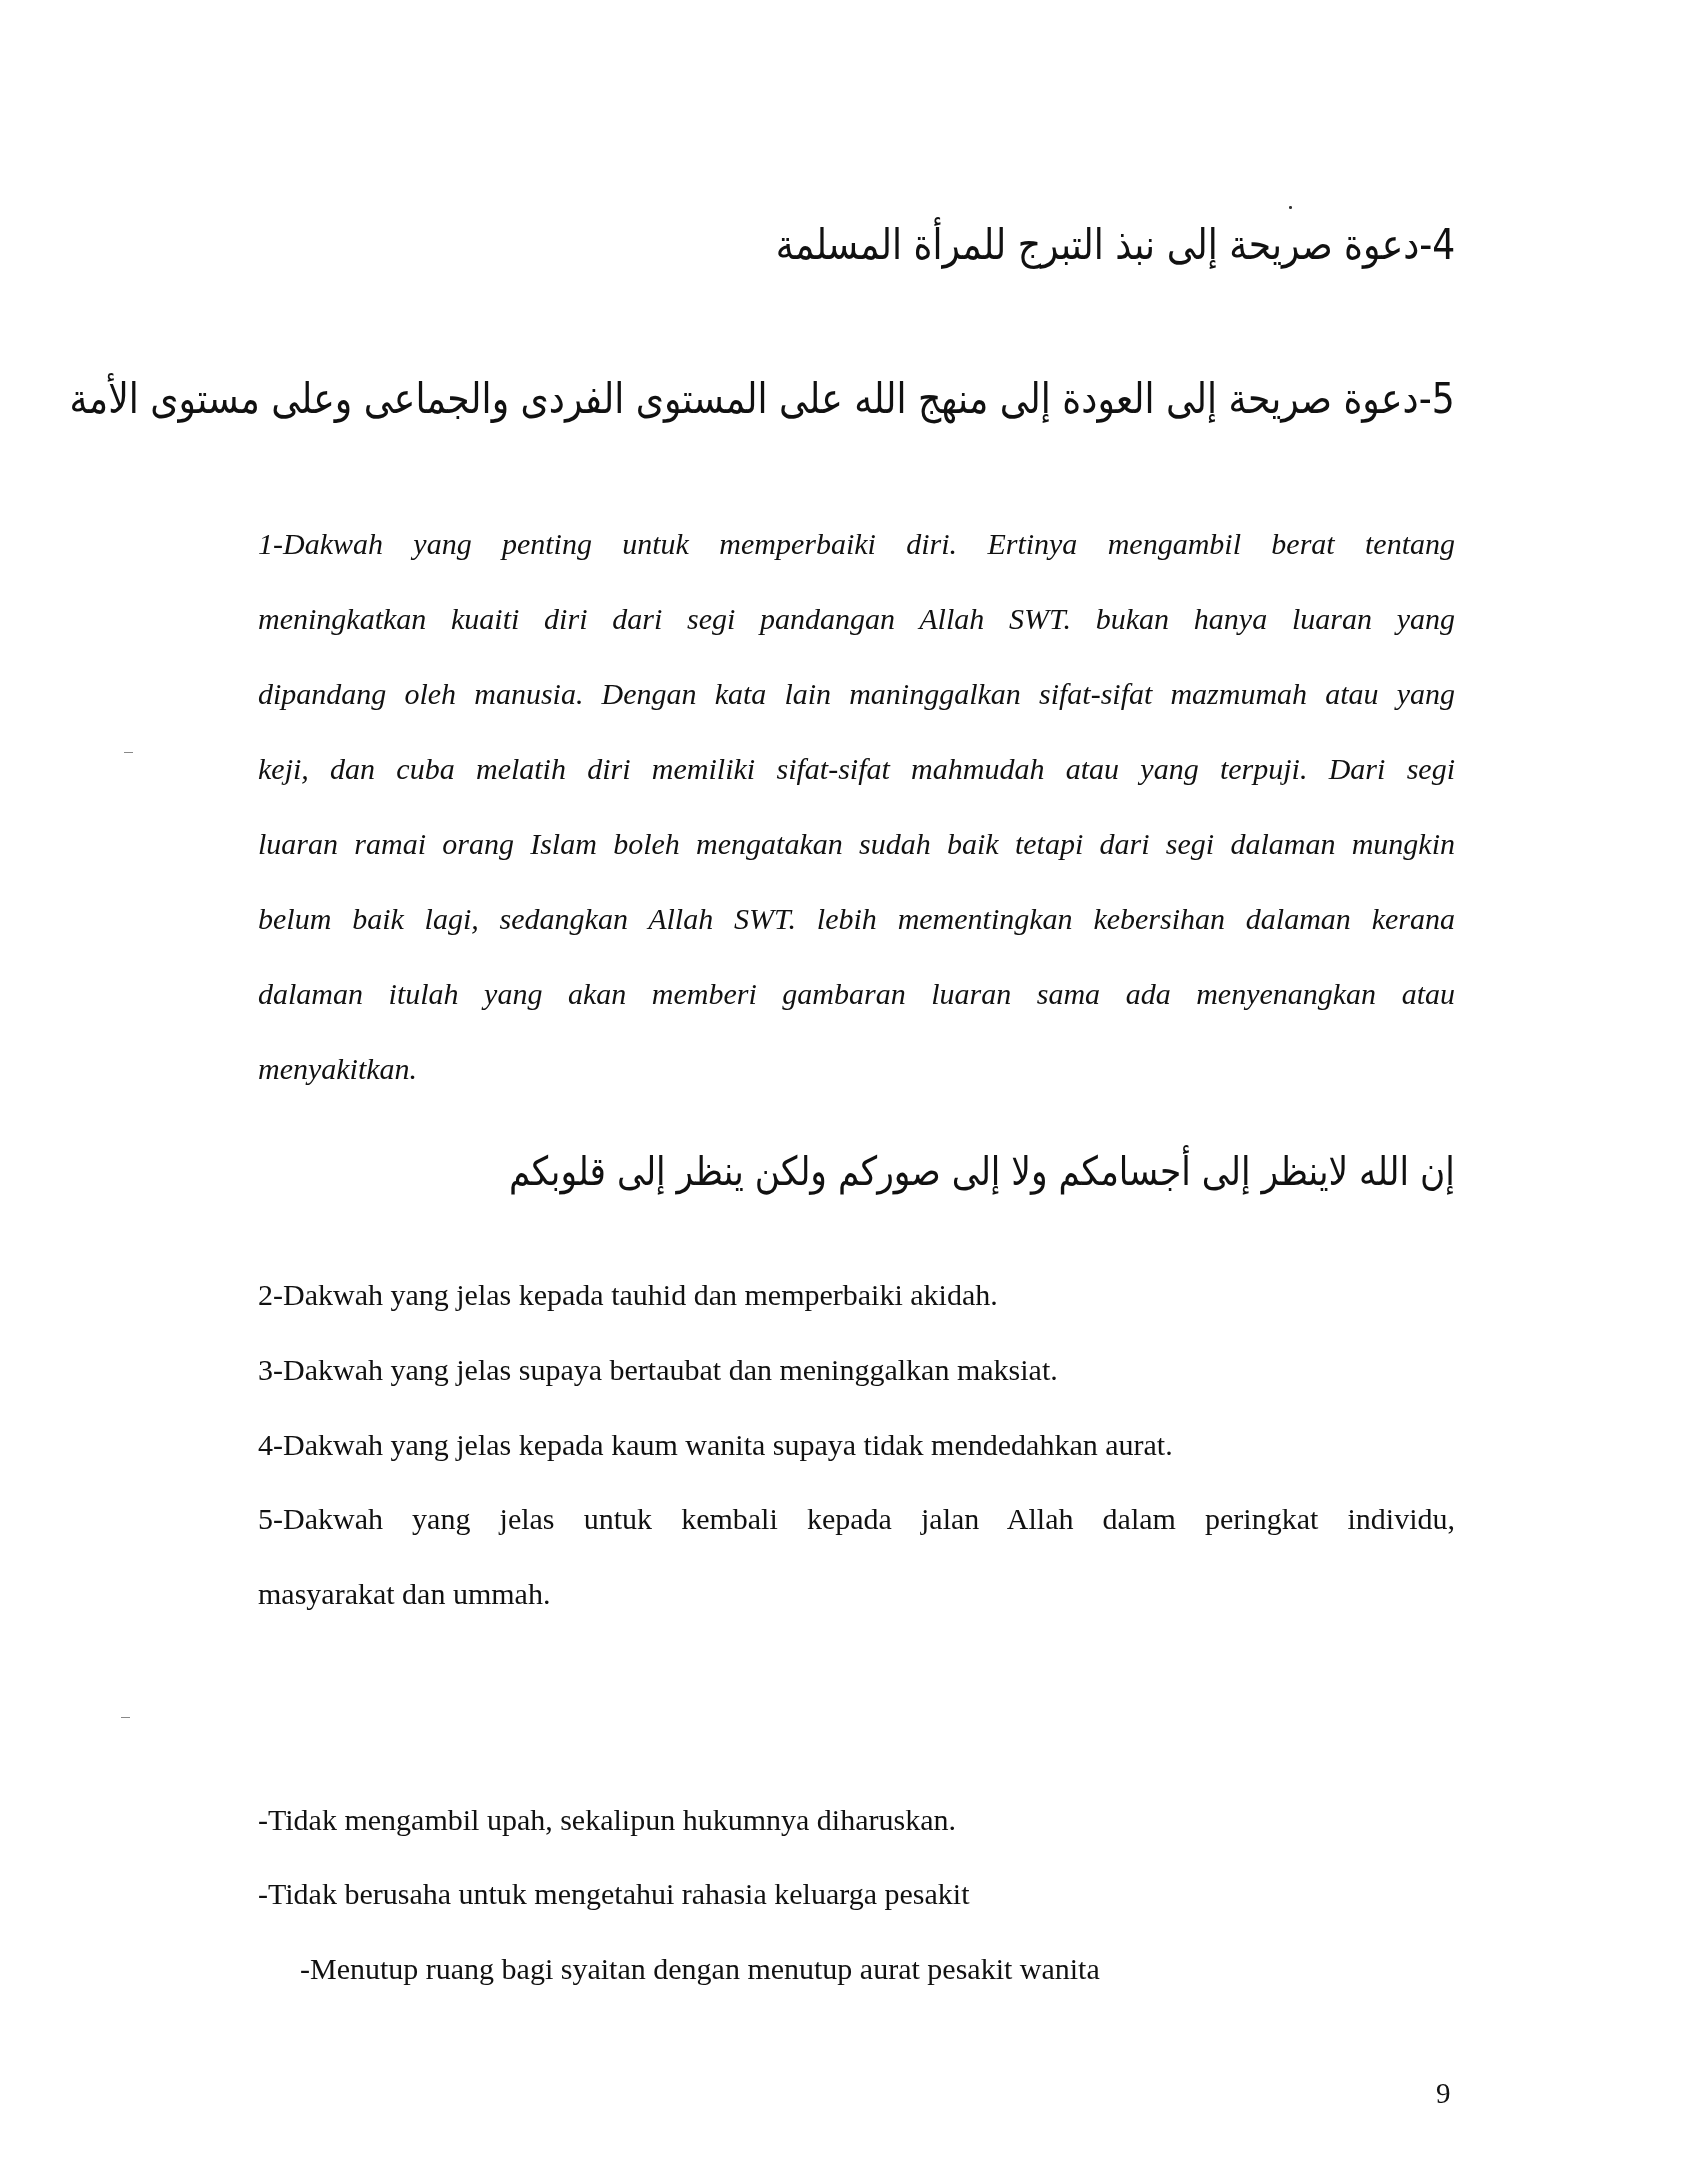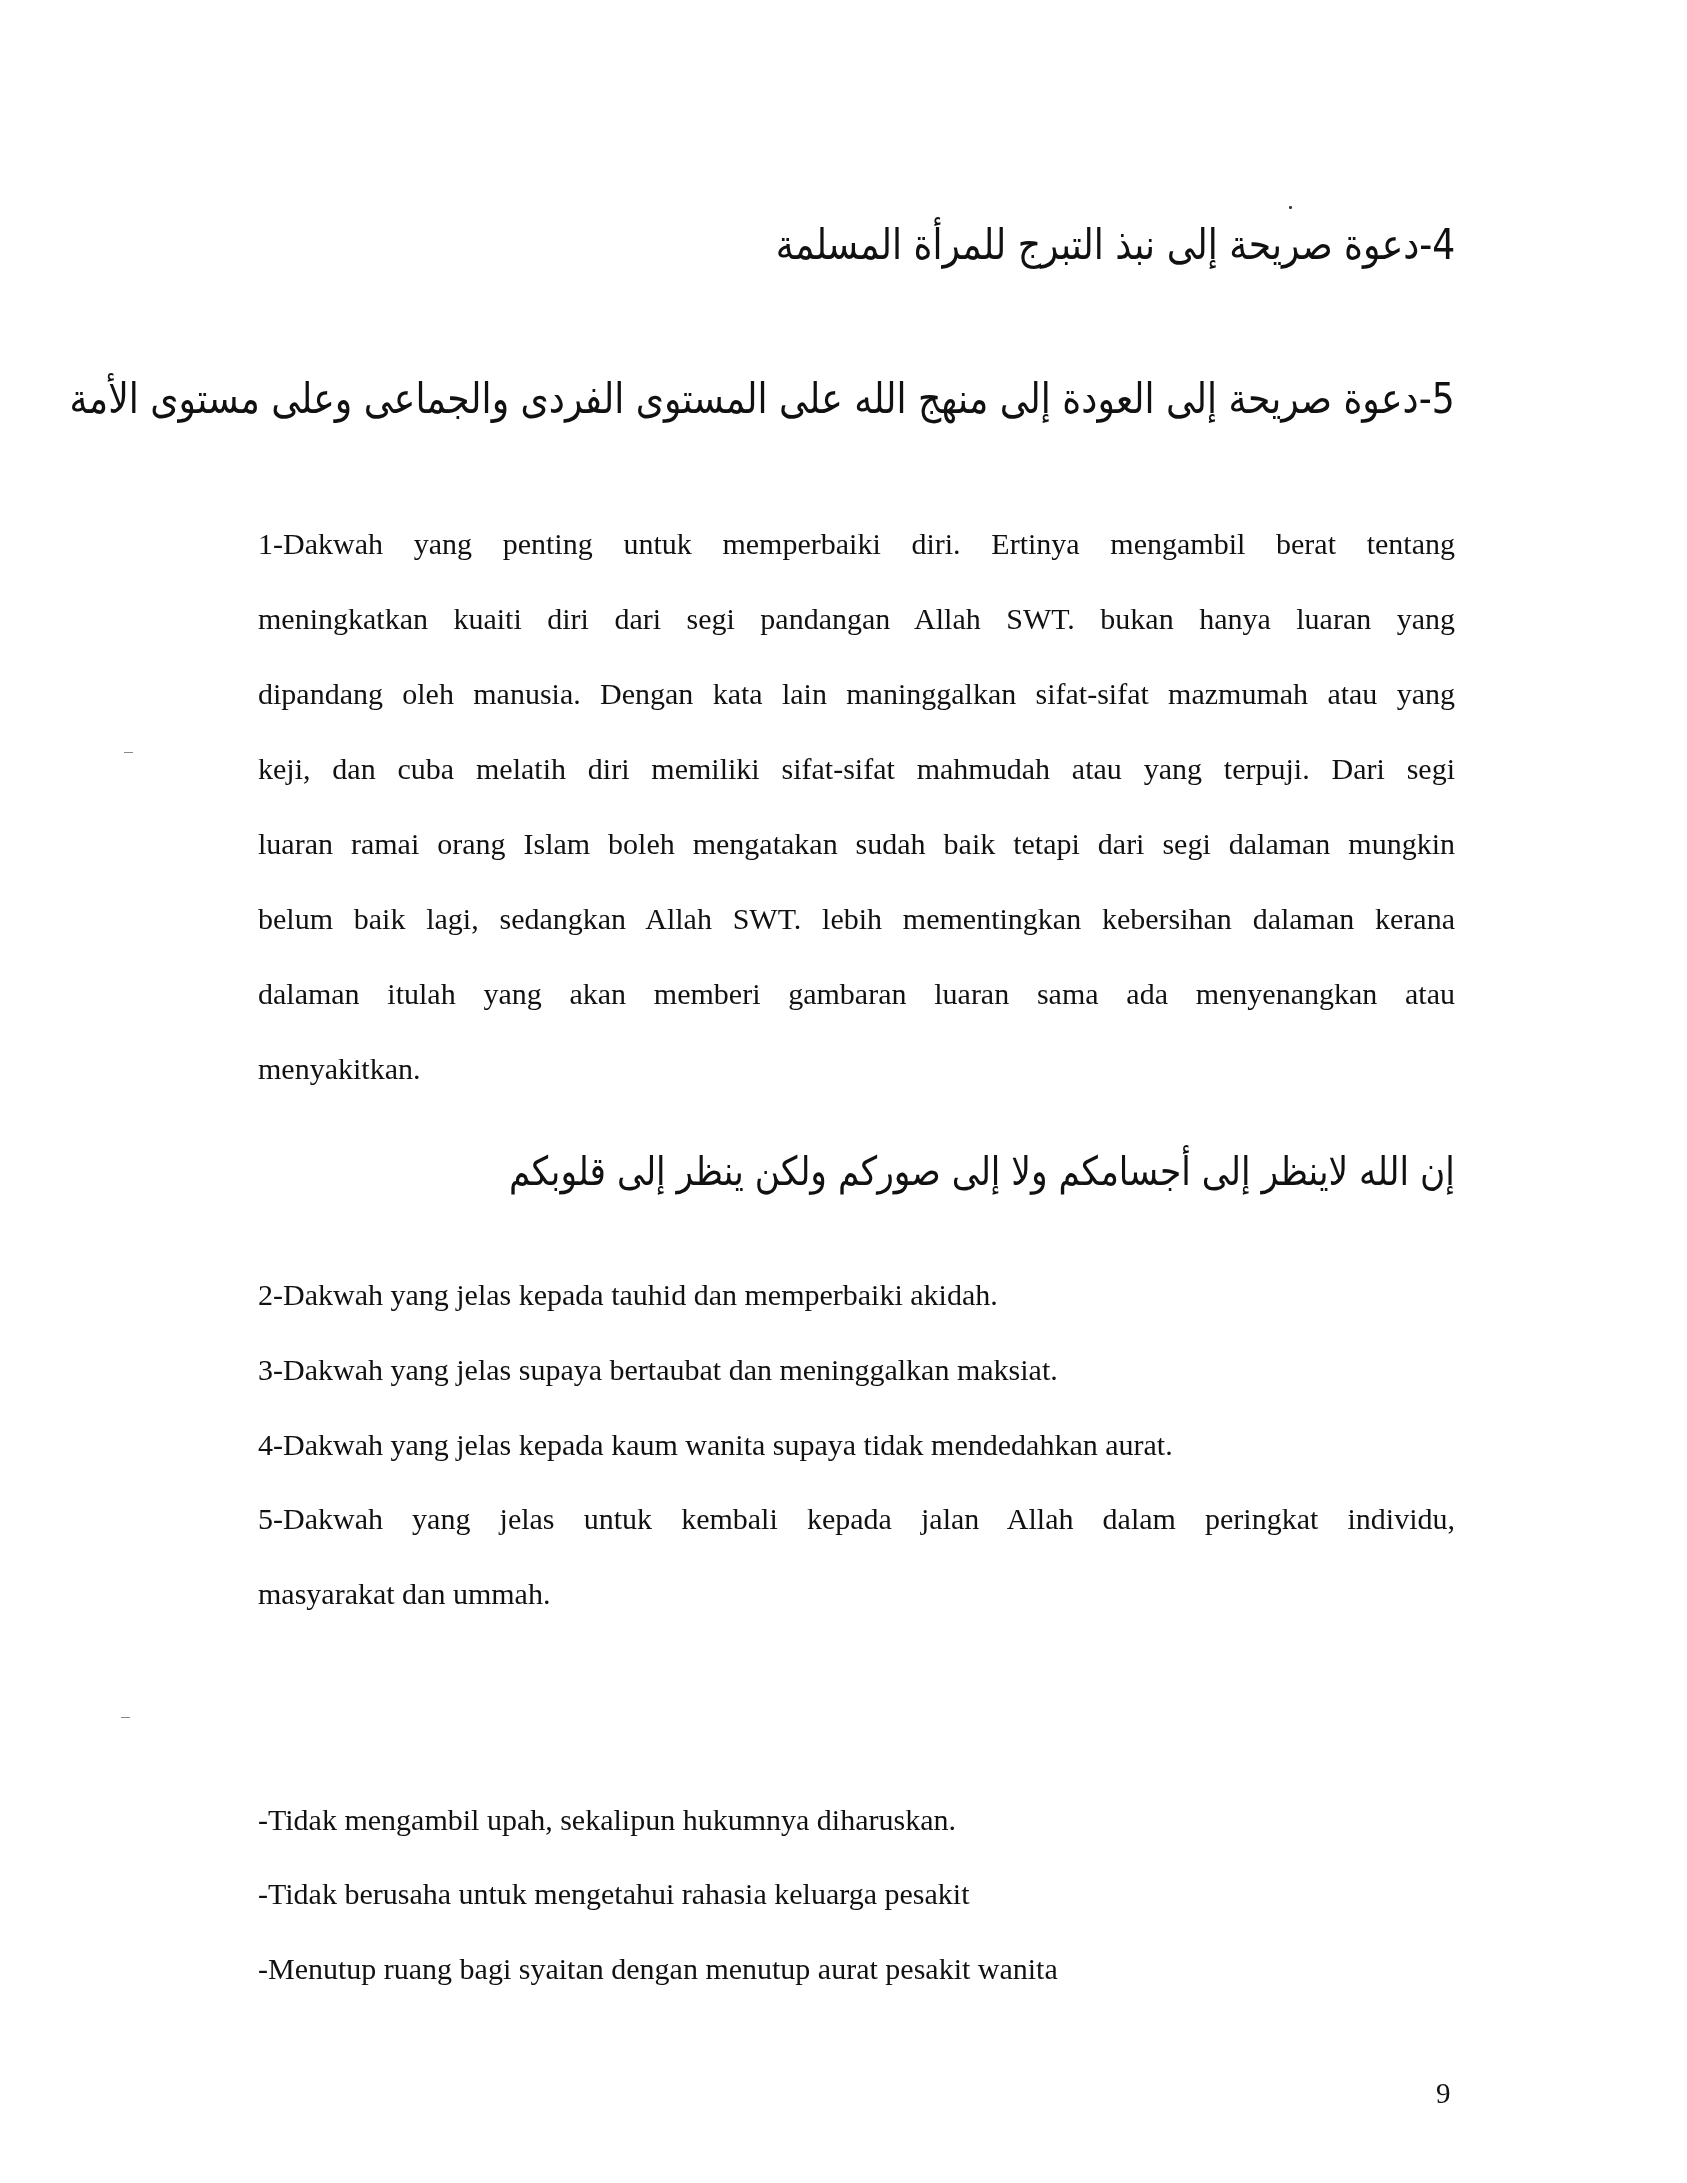--- a/index.html
+++ b/index.html
@@ -40,20 +40,21 @@
     .arabic-quote { top: 1151px; font-size: 40px; }
 
     .para {
       position: absolute;
       left: 258px;
       width: 1197px;
       font-size: 30px;
       line-height: 75px;
       text-align: justify;
       text-align-last: left;
+      font-style: italic;
     }
     .para-1 { top: 506px; }
     .line {
       display: block;
       white-space: nowrap;
       text-align: justify;
       text-align-last: justify;
     }
     .line.last { text-align-last: left; }
 
@@ -68,21 +69,21 @@
     .item.wrap .line { text-align-last: justify; }
     .item.wrap .line.last { text-align-last: left; }
 
     .it-2 { top: 1257px; }
     .it-3 { top: 1332px; }
     .it-4 { top: 1407px; }
     .it-5 { top: 1481px; }
     .it-6 { top: 1631px; }
     .it-7 { top: 1782px; }
     .it-8 { top: 1856px; }
-    .it-9 { top: 1931px; }
+    .it-9 { top: 1931px; margin-left: 42px; }
 
     .page-number {
       position: absolute;
       left: 1436px;
       top: 2079px;
       font-size: 29px;
       line-height: 1;
     }
     .scan-mark {
       position: absolute;

